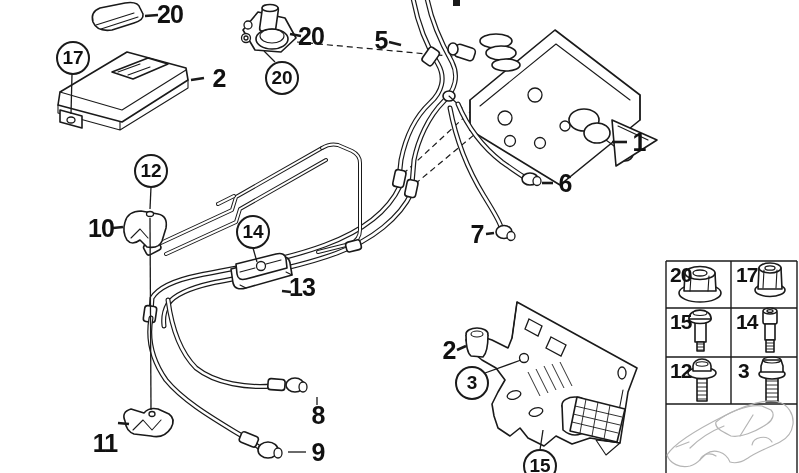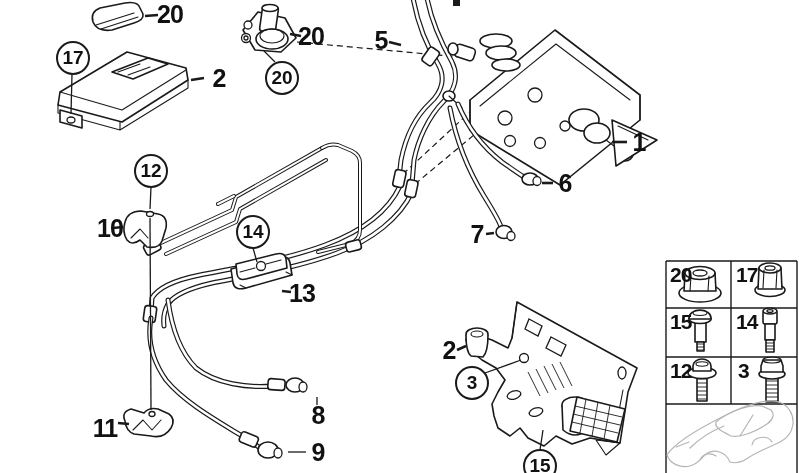--- a/index.html
+++ b/index.html
@@ -323,23 +323,23 @@
 </svg>
 
 <div class="callout" style="left:170px;top:14px">20</div>
 <div class="callout" style="left:219px;top:78px">2</div>
 <div class="callout" style="left:311px;top:36px">20</div>
 <div class="callout" style="left:381px;top:40px">5</div>
 <div class="callout" style="left:639px;top:142px">1</div>
 <div class="callout" style="left:565px;top:183px">6</div>
 <div class="callout" style="left:477px;top:234px">7</div>
 <div class="callout" style="left:449px;top:350px">2</div>
-<div class="callout" style="left:110px;top:228px">10</div>
-<div class="callout" style="left:302px;top:293px">13</div>
-<div class="callout" style="left:105px;top:428px">11</div>
+<div class="callout" style="left:101px;top:228px">10</div>
+<div class="callout" style="left:302px;top:287px">13</div>
+<div class="callout" style="left:105px;top:443px">11</div>
 <div class="callout" style="left:318px;top:415px">8</div>
 <div class="callout" style="left:318px;top:452px">9</div>
 
 <div class="circled" style="left:73px;top:58px">17</div>
 <div class="circled" style="left:282px;top:78px">20</div>
 <div class="circled" style="left:151px;top:171px">12</div>
 <div class="circled" style="left:253px;top:232px">14</div>
 <div class="circled" style="left:472px;top:383px">3</div>
 <div class="circled" style="left:540px;top:466px">15</div>
 

